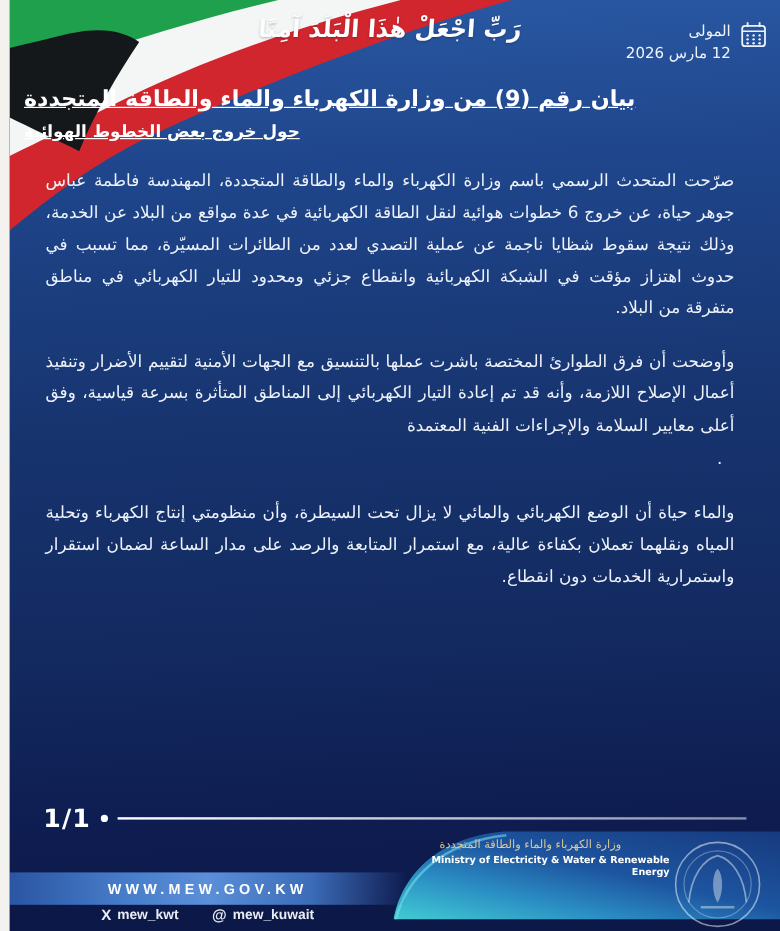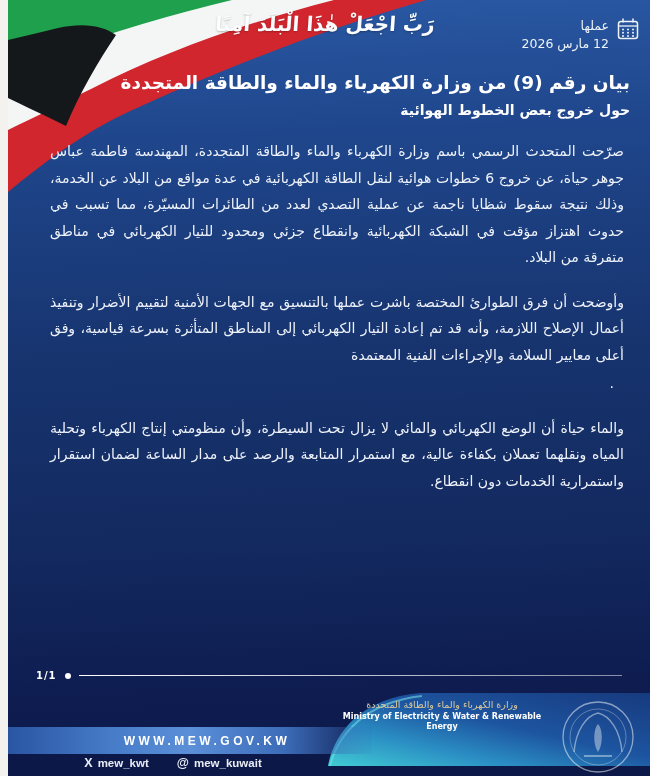--- a/index.html
+++ b/index.html
@@ -8,41 +8,41 @@
     font-family:"DejaVu Sans",sans-serif;
     background:linear-gradient(178deg,#2a59a4 0%,#1f468c 18%,#17346f 45%,#132a60 68%,#0e1c50 88%,#0c1847 100%);
   }
   .abs{position:absolute;}
   .edge-strip{left:0;top:0;width:8px;height:776px;background:#f3f2ef;z-index:8;}
   .flag{left:8px;top:0;width:430px;height:200px;z-index:2;}
   .calligraphy{top:12px;left:80px;right:80px;text-align:center;color:#fbfdff;
     font-size:20px;direction:rtl;z-index:3;text-shadow:0 1px 2px rgba(0,0,0,.25);font-weight:bold;transform:skewX(-4deg);}
   .datebox{top:17px;right:10px;display:flex;align-items:flex-start;gap:7px;z-index:4;color:#eef3fa;}
   .date-text{text-align:right;font-size:12.5px;line-height:1.4;direction:rtl;}
-  .title{top:72px;left:20px;right:20px;direction:rtl;text-align:right;color:#ffffff;z-index:3;}
+  .title{top:72px;left:20px;right:20px;direction:rtl;text-align:left;color:#ffffff;z-index:3;text-decoration:underline;}
   .title-l1{font-size:18.5px;font-weight:bold;margin-bottom:9px;}
   .title-l2{font-size:14px;font-weight:bold;}
   .bodytext{top:138px;left:38px;width:574px;direction:rtl;color:#eef2fa;
-    font-size:14px;line-height:26.5px;text-align:justify;text-align-last:right;z-index:3;margin-left:12px;}
+    font-size:14px;line-height:26.5px;text-align:justify;text-align-last:right;z-index:3;}
   .bodytext p{margin:0 0 18px 0;}
   .bodytext p.tight{margin-bottom:2px;}
   .period-line{margin:0 0 12px 0;text-align:right;padding-right:10px;}
   .indicator{top:670px;left:36px;right:28px;display:flex;align-items:center;gap:8px;z-index:3;color:#fff;}
-  .indicator .num{font-size:10px;font-weight:bold;letter-spacing:1px;}
+  .indicator .num{font-size:21px;font-weight:bold;letter-spacing:1px;}
   .indicator .dot{width:6px;height:6px;border-radius:50%;background:#fff;}
   .indicator .line{flex:1;height:1.5px;background:linear-gradient(90deg,#ffffff,rgba(255,255,255,.5));}
   .footer-dark{top:753px;left:8px;right:0;bottom:0;background:#0c1847;z-index:3;}
   .ribbon{top:690px;right:0;width:322px;height:78px;z-index:4;}
   .logo-block{top:699px;right:92px;width:232px;text-align:center;z-index:5;}
   .logo-ar{font-size:9.5px;color:#dcc89c;direction:rtl;line-height:1.2;text-align:center;}
-  .logo-en{font-size:8px;font-weight:bold;color:#ffffff;margin-top:2px;line-height:1.2;}
+  .logo-en{font-size:8px;font-weight:bold;color:#ffffff;margin-top:2px;line-height:1.2;text-align:right;}
   .logo-state{font-size:7.5px;color:#d6e0ef;margin-top:2px;direction:ltr;}
   .emblem{top:700px;right:14px;width:76px;height:74px;z-index:5;}
   .www-strip{top:727px;left:8px;width:330px;height:27px;display:flex;align-items:center;justify-content:center;z-index:4;
-    background:linear-gradient(90deg,#2a55a2 0%,#467bc8 28%,#5b8fd8 50%,#3c6cb8 76%,rgba(42,85,162,0.05) 100%);padding-left:34px;}
+    background:linear-gradient(90deg,#2a55a2 0%,#467bc8 28%,#5b8fd8 50%,#3c6cb8 76%,rgba(42,85,162,0.05) 100%);}
   .www-strip span{color:#ffffff;font-weight:bold;font-size:12px;letter-spacing:3.5px;font-family:"Liberation Sans",sans-serif;}
   .social{top:756px;left:8px;width:330px;display:flex;justify-content:center;align-items:center;gap:28px;z-index:5;
     color:#e8edf5;font-size:11.5px;font-family:"Liberation Sans",sans-serif;font-weight:bold;}
   .social-item{display:flex;align-items:center;gap:5px;}
   .icon-x{font-size:12.5px;font-weight:bold;}
   .icon-at{font-size:12.5px;font-weight:bold;}
   .watermark{top:711px;right:8px;text-align:right;z-index:7;color:rgba(232,237,243,0.82);
     font-family:"Liberation Sans",sans-serif;pointer-events:none;}
   .wm1{font-size:17px;line-height:1.3;}
   .wm2{font-size:13px;line-height:1.4;color:rgba(224,231,240,0.78);}
@@ -58,21 +58,21 @@
     <path d="M0,0 H418 C320,28 210,70 120,112 C75,133 35,163 0,192 Z" fill="#d2262e"></path>
     <path d="M0,0 H326 C240,22 155,52 85,88 C55,103 25,118 0,130 Z" fill="#f4f6f5"></path>
     <path d="M0,0 H224 C165,14 105,32 55,50 C35,57 15,62 0,66 Z" fill="#1fa04d"></path>
     <path d="M50,28 C76,22 96,26 108,35 C90,62 72,92 58,126 C38,116 16,106 0,98 L0,40 C17,36 34,32 50,28 Z" fill="#15181b"></path>
   </svg>
 
   <div class="abs calligraphy">رَبِّ اجْعَلْ هٰذَا الْبَلَدَ آمِنًا</div>
 
   <div class="abs datebox">
     <div class="date-text">
-      <div>عملها</div>
+      <div>المولى</div>
       <div>12 مارس 2026</div>
     </div>
     <svg width="24" height="24" viewBox="0 0 24 24" aria-hidden="true">
       <rect x="2.5" y="4.5" width="19" height="17" rx="2.5" fill="none" stroke="#eef3fa" stroke-width="1.5"></rect>
       <line x1="2.5" y1="9" x2="21.5" y2="9" stroke="#eef3fa" stroke-width="1.3"></line>
       <line x1="7" y1="1.5" x2="7" y2="5.5" stroke="#eef3fa" stroke-width="1.5"></line>
       <line x1="17" y1="1.5" x2="17" y2="5.5" stroke="#eef3fa" stroke-width="1.5"></line>
       <g fill="#eef3fa">
         <circle cx="7" cy="12.5" r="1"></circle>
           <circle cx="12" cy="12.5" r="1"></circle>

